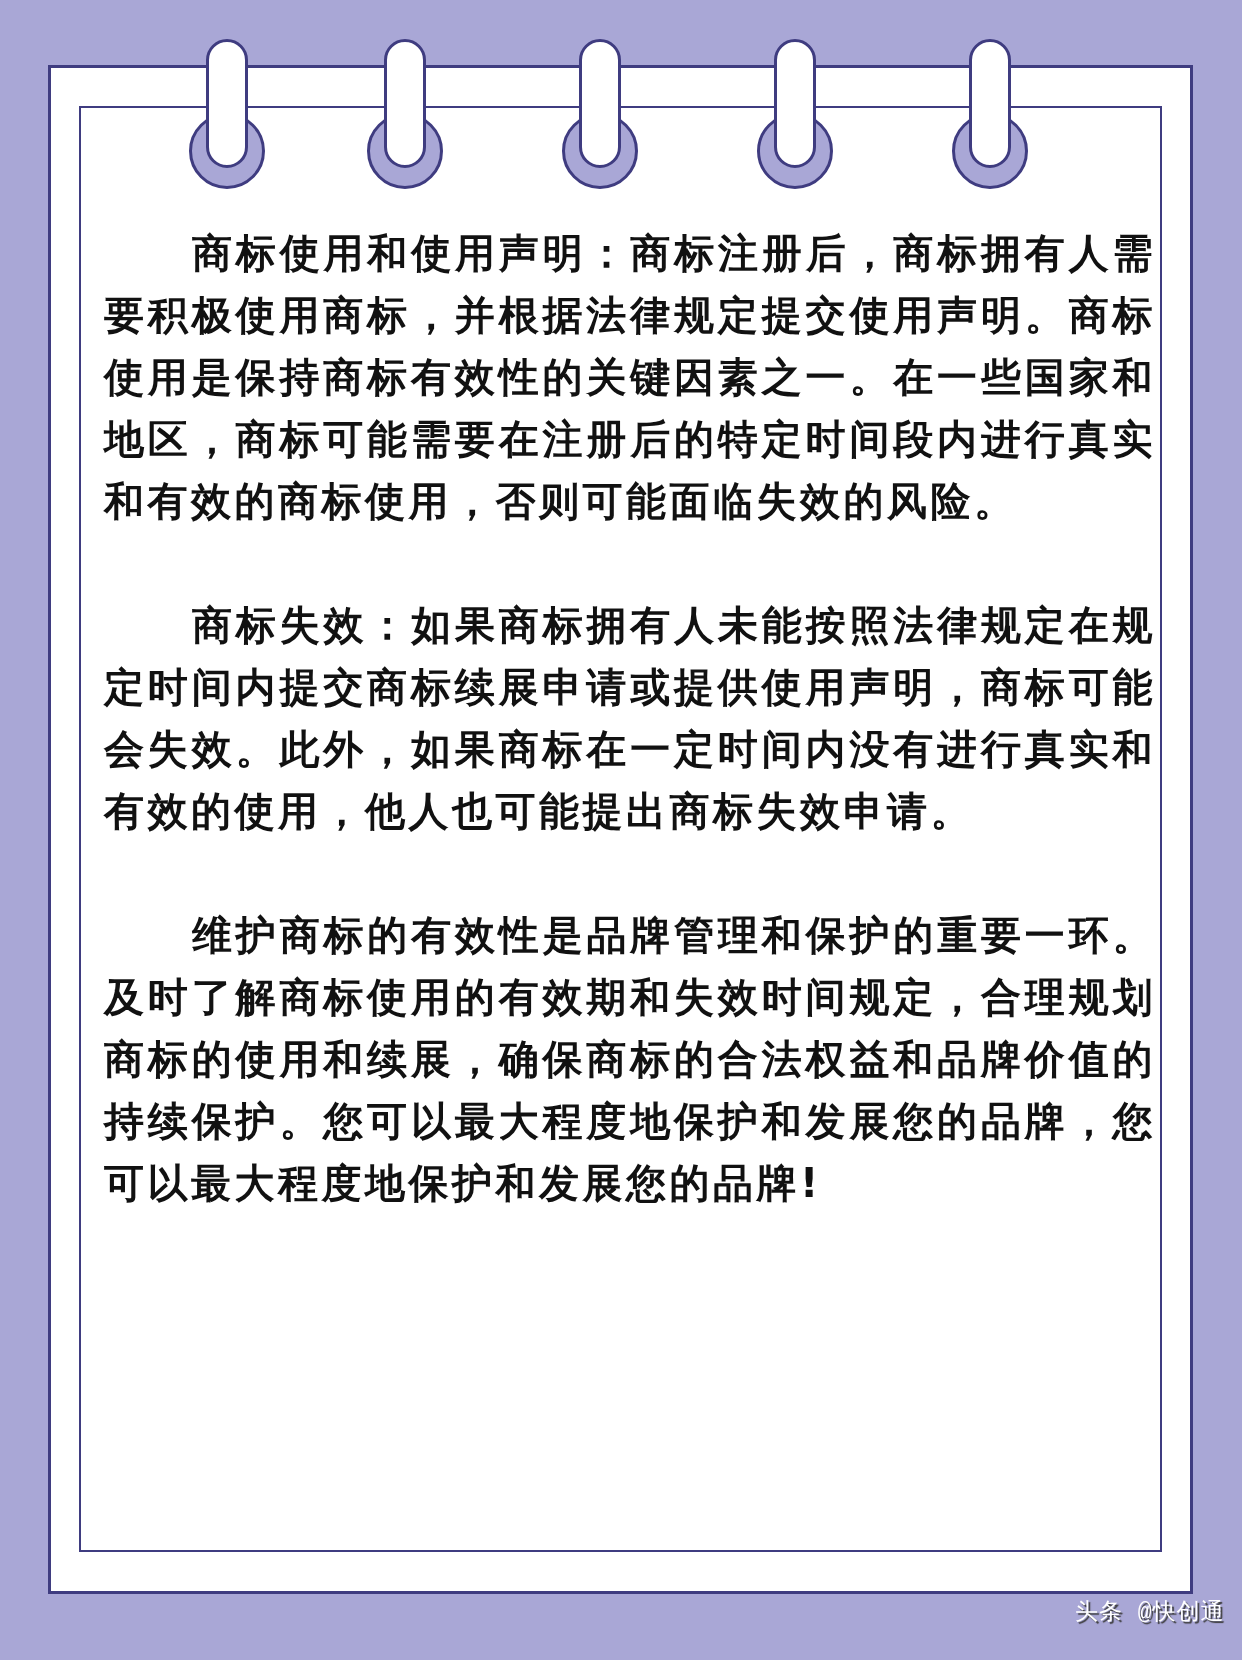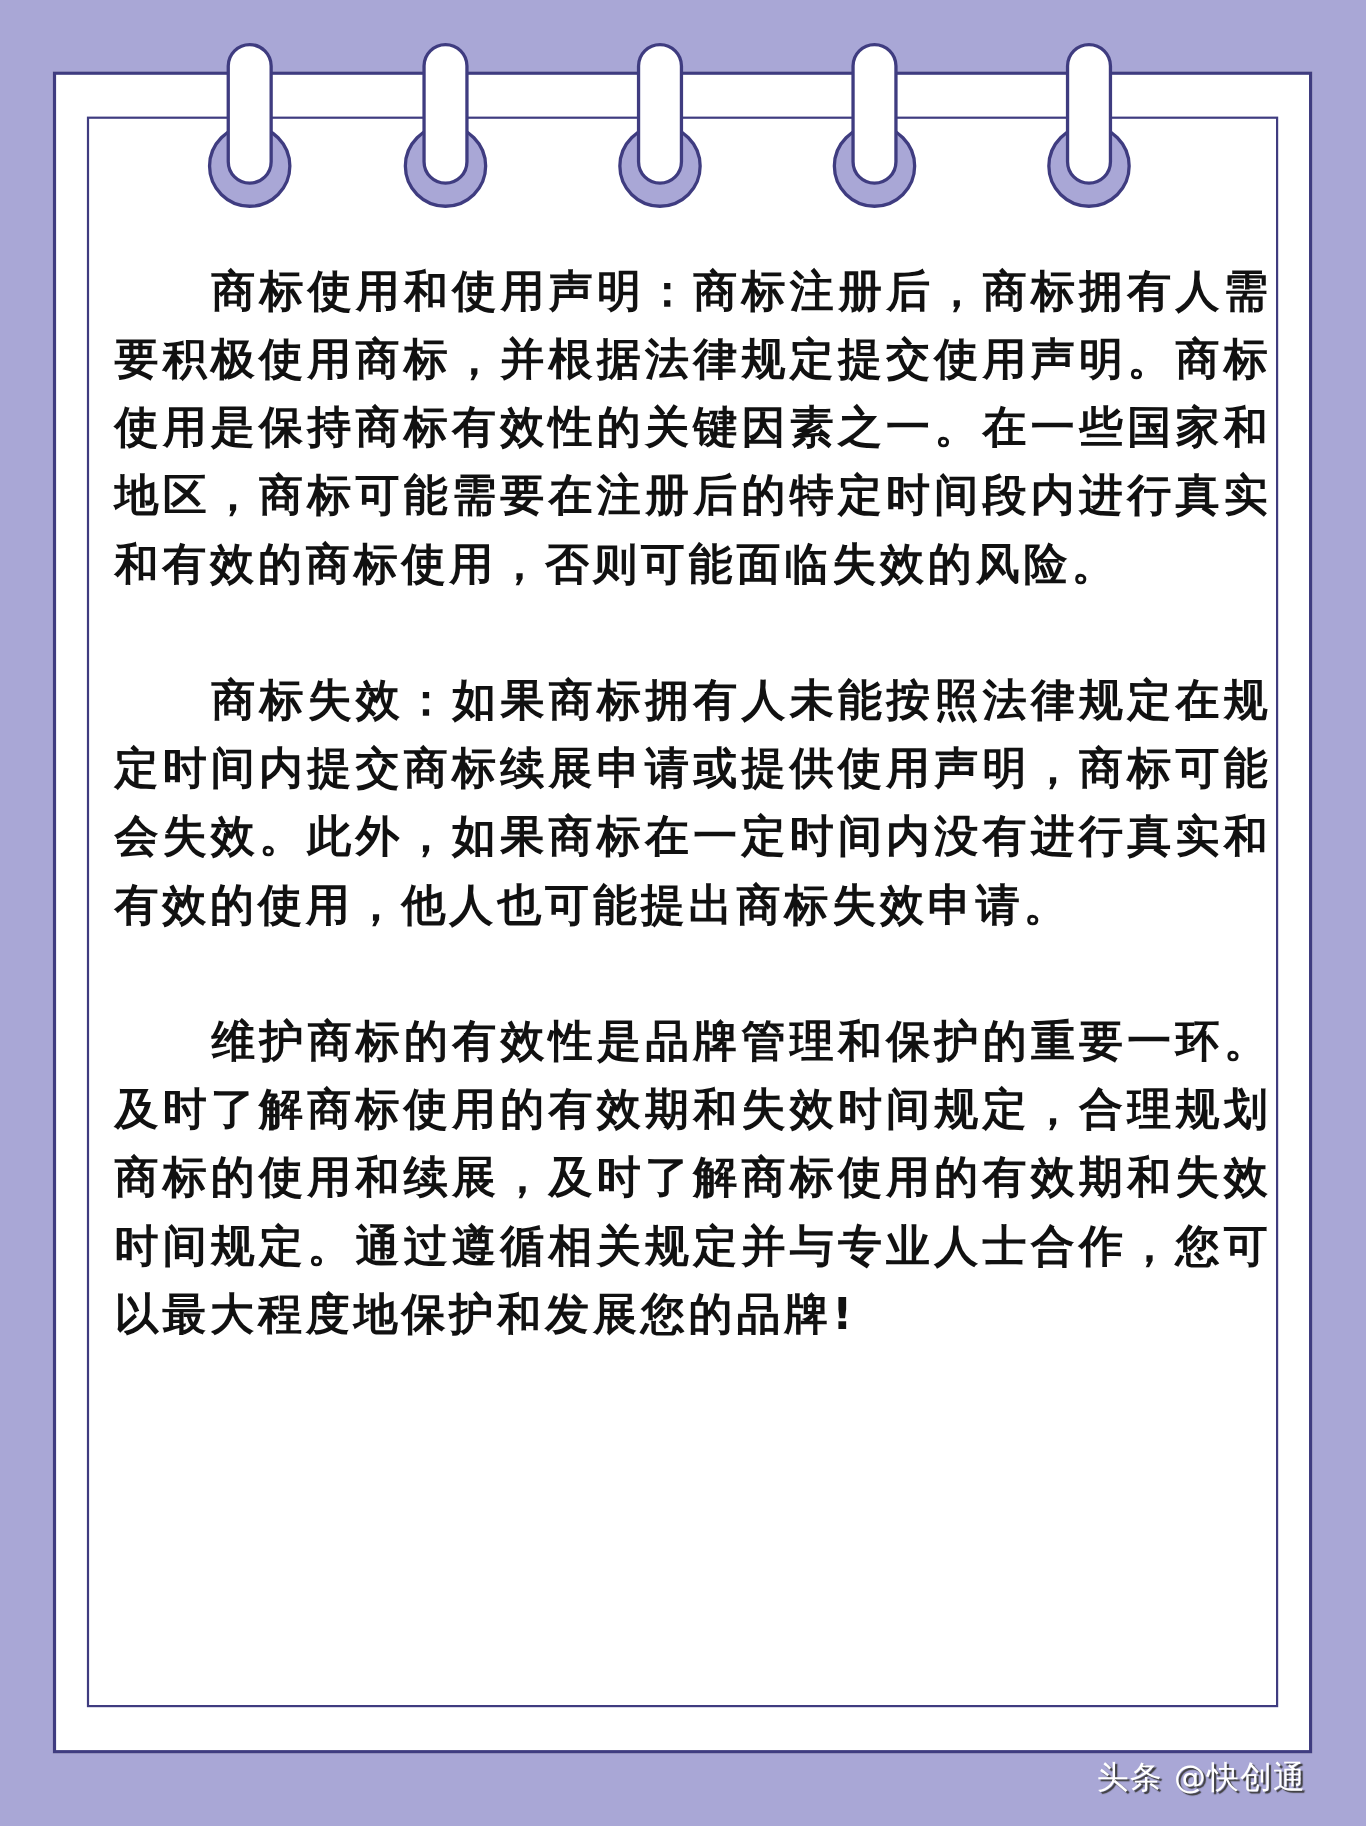--- a/index.html
+++ b/index.html
@@ -34,34 +34,35 @@
     position: absolute; left: 24px; top: 39px;
     width: 42px; height: 129px; border-radius: 21px;
     background: #ffffff; border: 3px solid #3f3c80;
     box-sizing: border-box;
   }
   .content {
     position: absolute; left: 104px; top: 222px;
     width: 1052px;
   }
   .para {
-    margin: 12px 0 62px 0;
+    margin: 0 0 62px 0;
     font-size: 40px;
     line-height: 62px;
     color: #111111;
     font-weight: bold;
     text-indent: 88px;
     text-align: justify;
     letter-spacing: 3.5px;
   }
   .watermark {
-    position: absolute; left: 997px; top: 1596px;
-    font-size: 29px; color: #ffffff;
+    position: absolute; left: 1075px; top: 1596px;
+    font-size: 23px; color: #ffffff;
     text-shadow: 2px 2px 1px #3b3b3b;
     letter-spacing: 1px;
+    font-family: Liberation Mono, monospace;
   }
 </style>
 </head>
 <body>
 
 <div class="outer-frame"></div>
 <div class="inner-frame"></div>
 
 <div class="ring" style="left:182px">
   <div class="hole"></div>
@@ -80,16 +81,16 @@
   <div class="loop"></div>
 </div>
 <div class="ring" style="left:945px">
   <div class="hole"></div>
   <div class="loop"></div>
 </div>
 
 <div class="content">
   <p class="para">商标使用和使用声明：商标注册后，商标拥有人需要积极使用商标，并根据法律规定提交使用声明。商标使用是保持商标有效性的关键因素之一。在一些国家和地区，商标可能需要在注册后的特定时间段内进行真实和有效的商标使用，否则可能面临失效的风险。</p>
   <p class="para">商标失效：如果商标拥有人未能按照法律规定在规定时间内提交商标续展申请或提供使用声明，商标可能会失效。此外，如果商标在一定时间内没有进行真实和有效的使用，他人也可能提出商标失效申请。</p>
-  <p class="para">维护商标的有效性是品牌管理和保护的重要一环。及时了解商标使用的有效期和失效时间规定，合理规划商标的使用和续展，及时了解商标使用的有效期和失效时间规定。通过遵循相关规定并与专业人士合作，您可以最大程度地保护和发展您的品牌!</p>
+  <p class="para">维护商标的有效性是品牌管理和保护的重要一环。及时了解商标使用的有效期和失效时间规定，合理规划商标的使用和续展，确保商标的合法权益和品牌价值的持续保护。您可以最大程度地保护和发展您的品牌，您可以最大程度地保护和发展您的品牌!</p>
 </div>
 
 <div class="watermark">头条 @快创通</div>
 
 </body></html>

